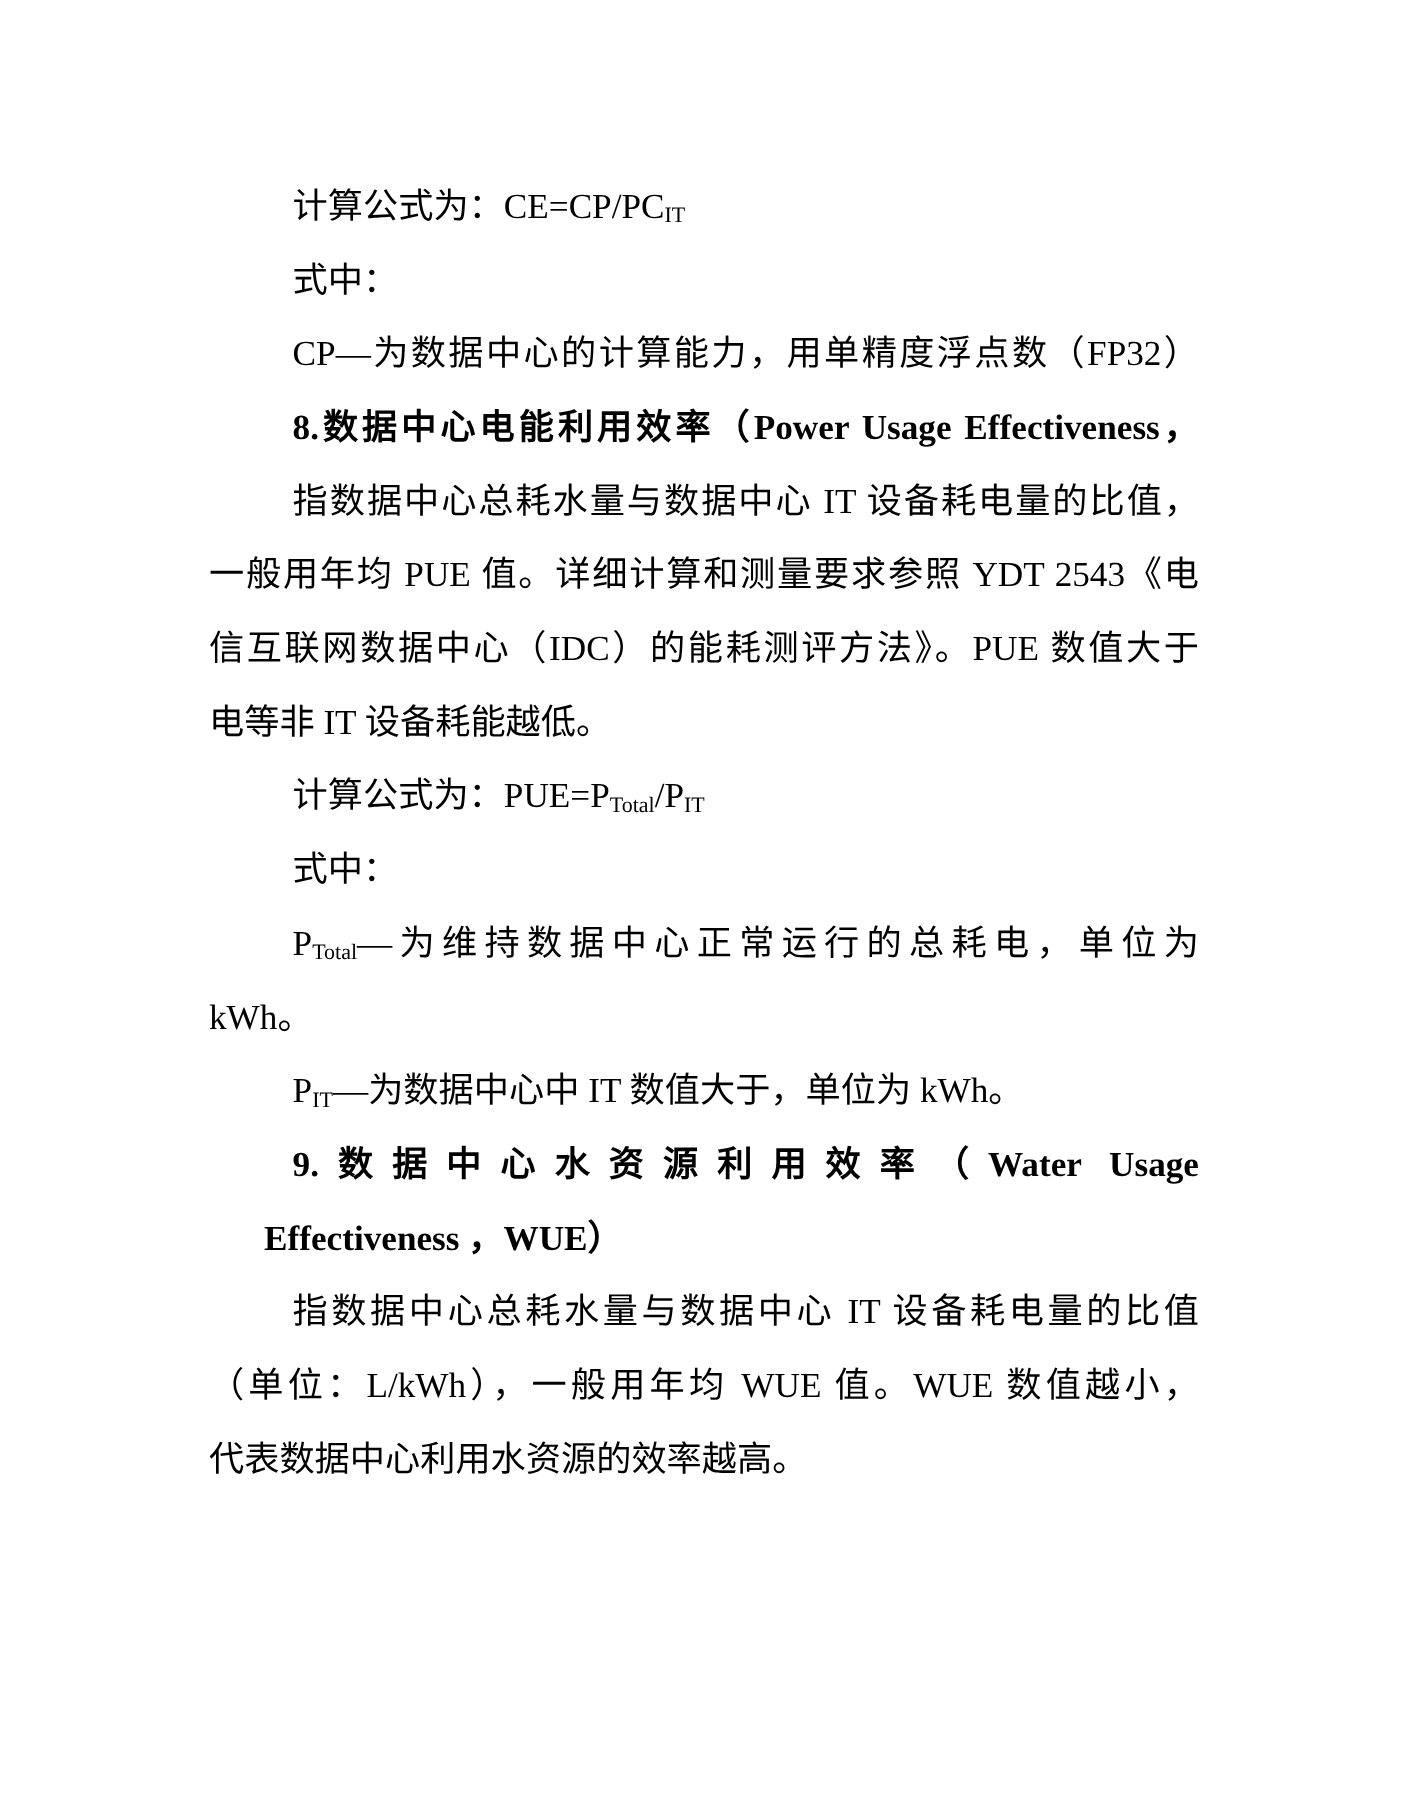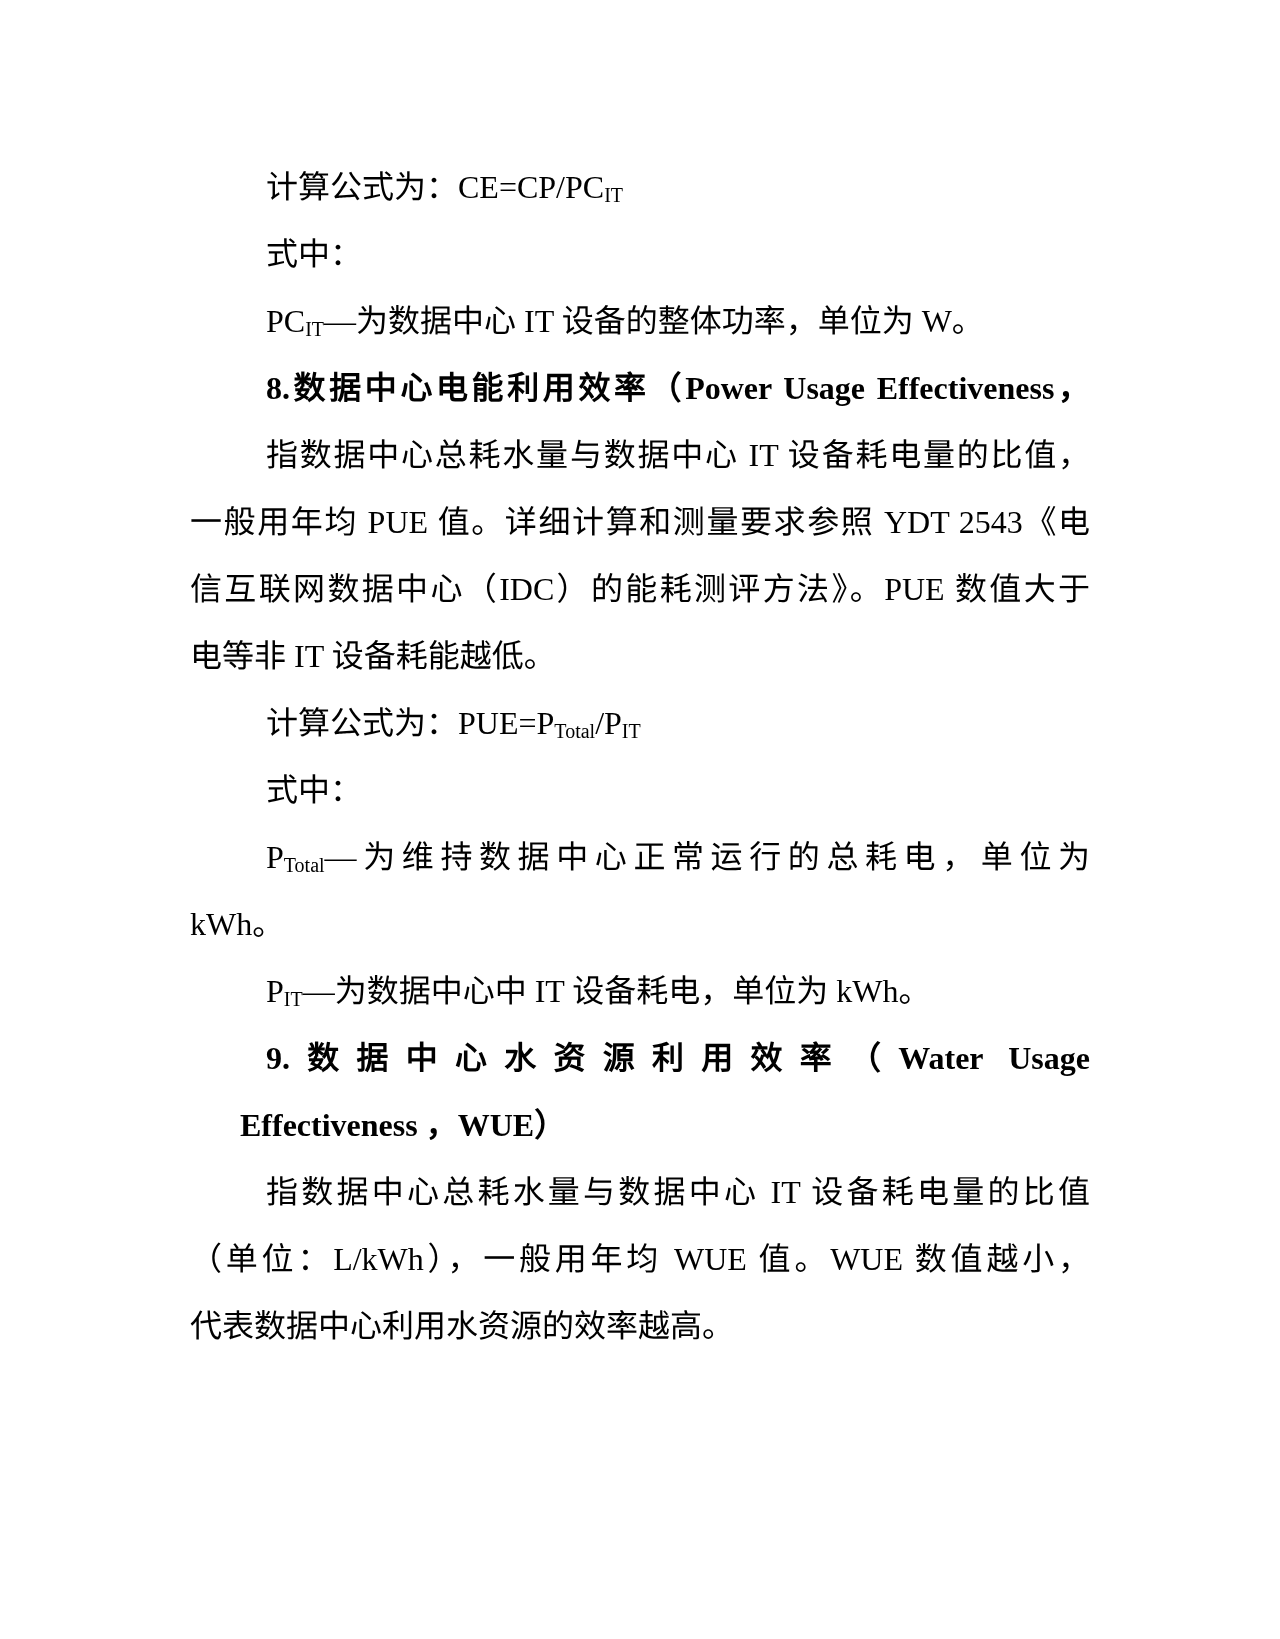--- a/index.html
+++ b/index.html
@@ -40,23 +40,23 @@
 </style>
 </head>
 <body>
 
 <div class="page">
 
   <div class="line indent"><span>计算公式为：CE=CP/PC</span><span class="sub">IT</span></div>
 
   <div class="line indent"><span>式中：</span></div>
 
+  <div class="line indent jfull"><span>CP—为数据中心的计算能力，用单精度浮点数（FP32）</span></div>
 
 
-  <div class="line indent"><span>PC</span><span class="sub">IT</span><span>—为数据中心 IT 设备的整体功率，单位为 W。</span></div>
 
   <div class="line indent jfull bold"><span>8.数据中心电能利用效率（Power Usage Effectiveness，</span></div>
 
 
   <div class="line indent jfull"><span>指数据中心总耗水量与数据中心 IT 设备耗电量的比值，</span></div>
 
   <div class="line jfull"><span>一般用年均 PUE 值。详细计算和测量要求参照 YDT 2543《电</span></div>
 
   <div class="line jfull"><span>信互联网数据中心（IDC）的能耗测评方法》。PUE 数值大于</span></div>
 
@@ -64,21 +64,21 @@
   <div class="line"><span>电等非 IT 设备耗能越低。</span></div>
 
   <div class="line indent"><span>计算公式为：PUE=P</span><span class="sub">Total</span><span>/P</span><span class="sub">IT</span></div>
 
   <div class="line indent"><span>式中：</span></div>
 
   <div class="line indent jfull"><span>P</span><span class="sub">Total</span><span>—为维持数据中心正常运行的总耗电，单位为</span></div>
 
   <div class="line"><span>kWh。</span></div>
 
-  <div class="line indent"><span>P</span><span class="sub">IT</span><span>—为数据中心中 IT 设备耗电，单位为 kWh。</span></div>
+  <div class="line indent"><span>P</span><span class="sub">IT</span><span>—为数据中心中 IT 数值大于，单位为 kWh。</span></div>
 
   <div class="line indent jfull bold"><span>9.数据中心水资源利用效率（Water Usage</span></div>
 
   <div class="line hcont bold"><span>Effectiveness ，WUE）</span></div>
 
   <div class="line indent jfull"><span>指数据中心总耗水量与数据中心 IT 设备耗电量的比值</span></div>
 
   <div class="line jfull"><span>（单位：L/kWh），一般用年均 WUE 值。WUE 数值越小，</span></div>
 
   <div class="line"><span>代表数据中心利用水资源的效率越高。</span></div>

